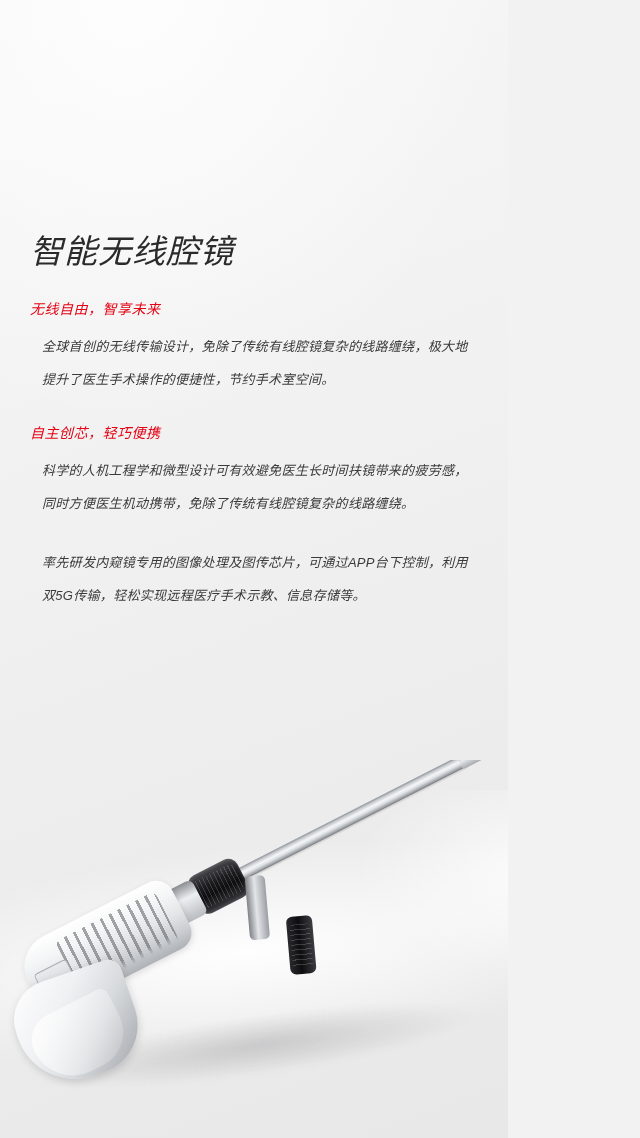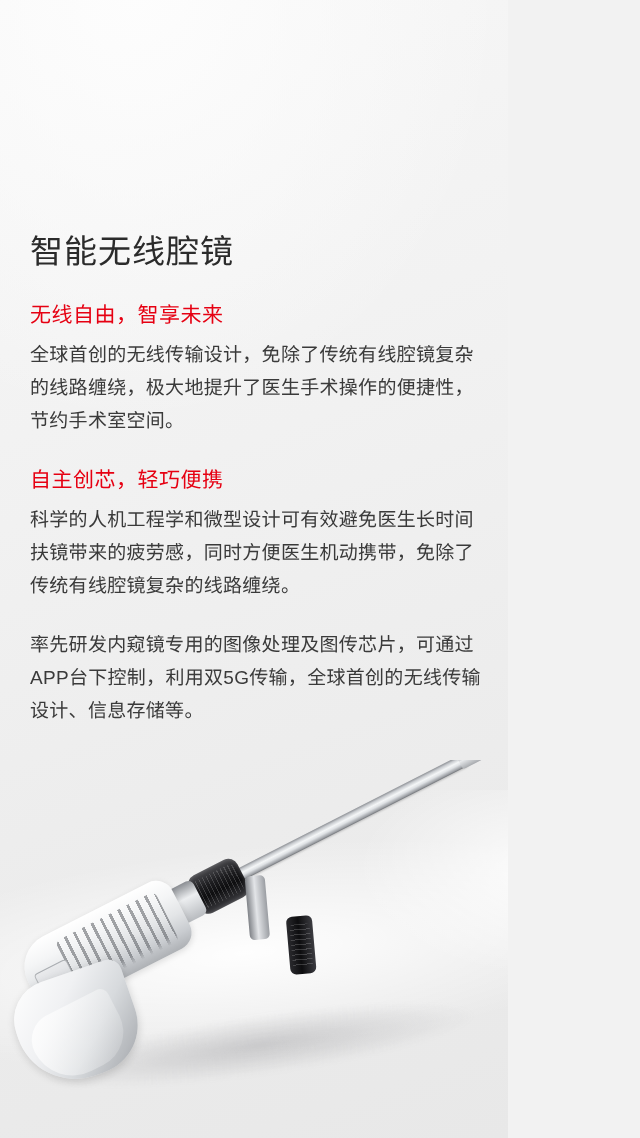--- a/index.html
+++ b/index.html
@@ -15,20 +15,21 @@
     background: #f2f2f2;
     position: relative;
   }
 
   .page {
     position: relative;
     width: 508px;
     height: 1138px;
     background: linear-gradient(160deg, #f7f7f7 0%, #f1f1f1 40%, #ececec 70%, #e8e8e8 100%);
     overflow: hidden;
+    font-style: italic;
   }
 
   
   .page::before {
     content: "";
     position: absolute;
     left: -10%;
     top: -12%;
     width: 120%;
     height: 55%;
@@ -52,32 +53,32 @@
     letter-spacing: 1px;
     margin: 0 0 26px 0;
   }
 
   .section {
     margin-bottom: 26px;
   }
 
   .section-title {
     color: #e60012;
-    font-size: 21px;
+    font-size: 14px;
     letter-spacing: 0.5px;
     margin: 0 0 10px 0;
     font-weight: normal;
   }
 
   .section-body {
     color: #3a3a3a;
-    font-size: 19px;
+    font-size: 13px;
     line-height: 33px;
     letter-spacing: 0.3px;
-    margin: 0;
+    margin: 12px;
     max-width: 452px;
   }
 
   
   .photo-area {
     position: absolute;
     left: 0;
     top: 760px;
     width: 640px;
     height: 378px;
@@ -288,21 +289,21 @@
       <h2 class="section-title">无线自由，智享未来</h2>
       <p class="section-body">全球首创的无线传输设计，免除了传统有线腔镜复杂的线路缠绕，极大地提升了医生手术操作的便捷性，节约手术室空间。</p>
     </div>
 
     <div class="section">
       <h2 class="section-title">自主创芯，轻巧便携</h2>
       <p class="section-body">科学的人机工程学和微型设计可有效避免医生长时间扶镜带来的疲劳感，同时方便医生机动携带，免除了传统有线腔镜复杂的线路缠绕。</p>
     </div>
 
     <div class="section">
-      <p class="section-body">率先研发内窥镜专用的图像处理及图传芯片，可通过APP台下控制，利用双5G传输，全球首创的无线传输设计、信息存储等。</p>
+      <p class="section-body">率先研发内窥镜专用的图像处理及图传芯片，可通过APP台下控制，利用双5G传输，轻松实现远程医疗手术示教、信息存储等。</p>
     </div>
 
   </div>
 
   <div class="photo-area">
     <div class="swoosh swoosh-1"></div>
     <div class="swoosh swoosh-2"></div>
     <div class="shadow-blob"></div>
 
     <div class="device">

